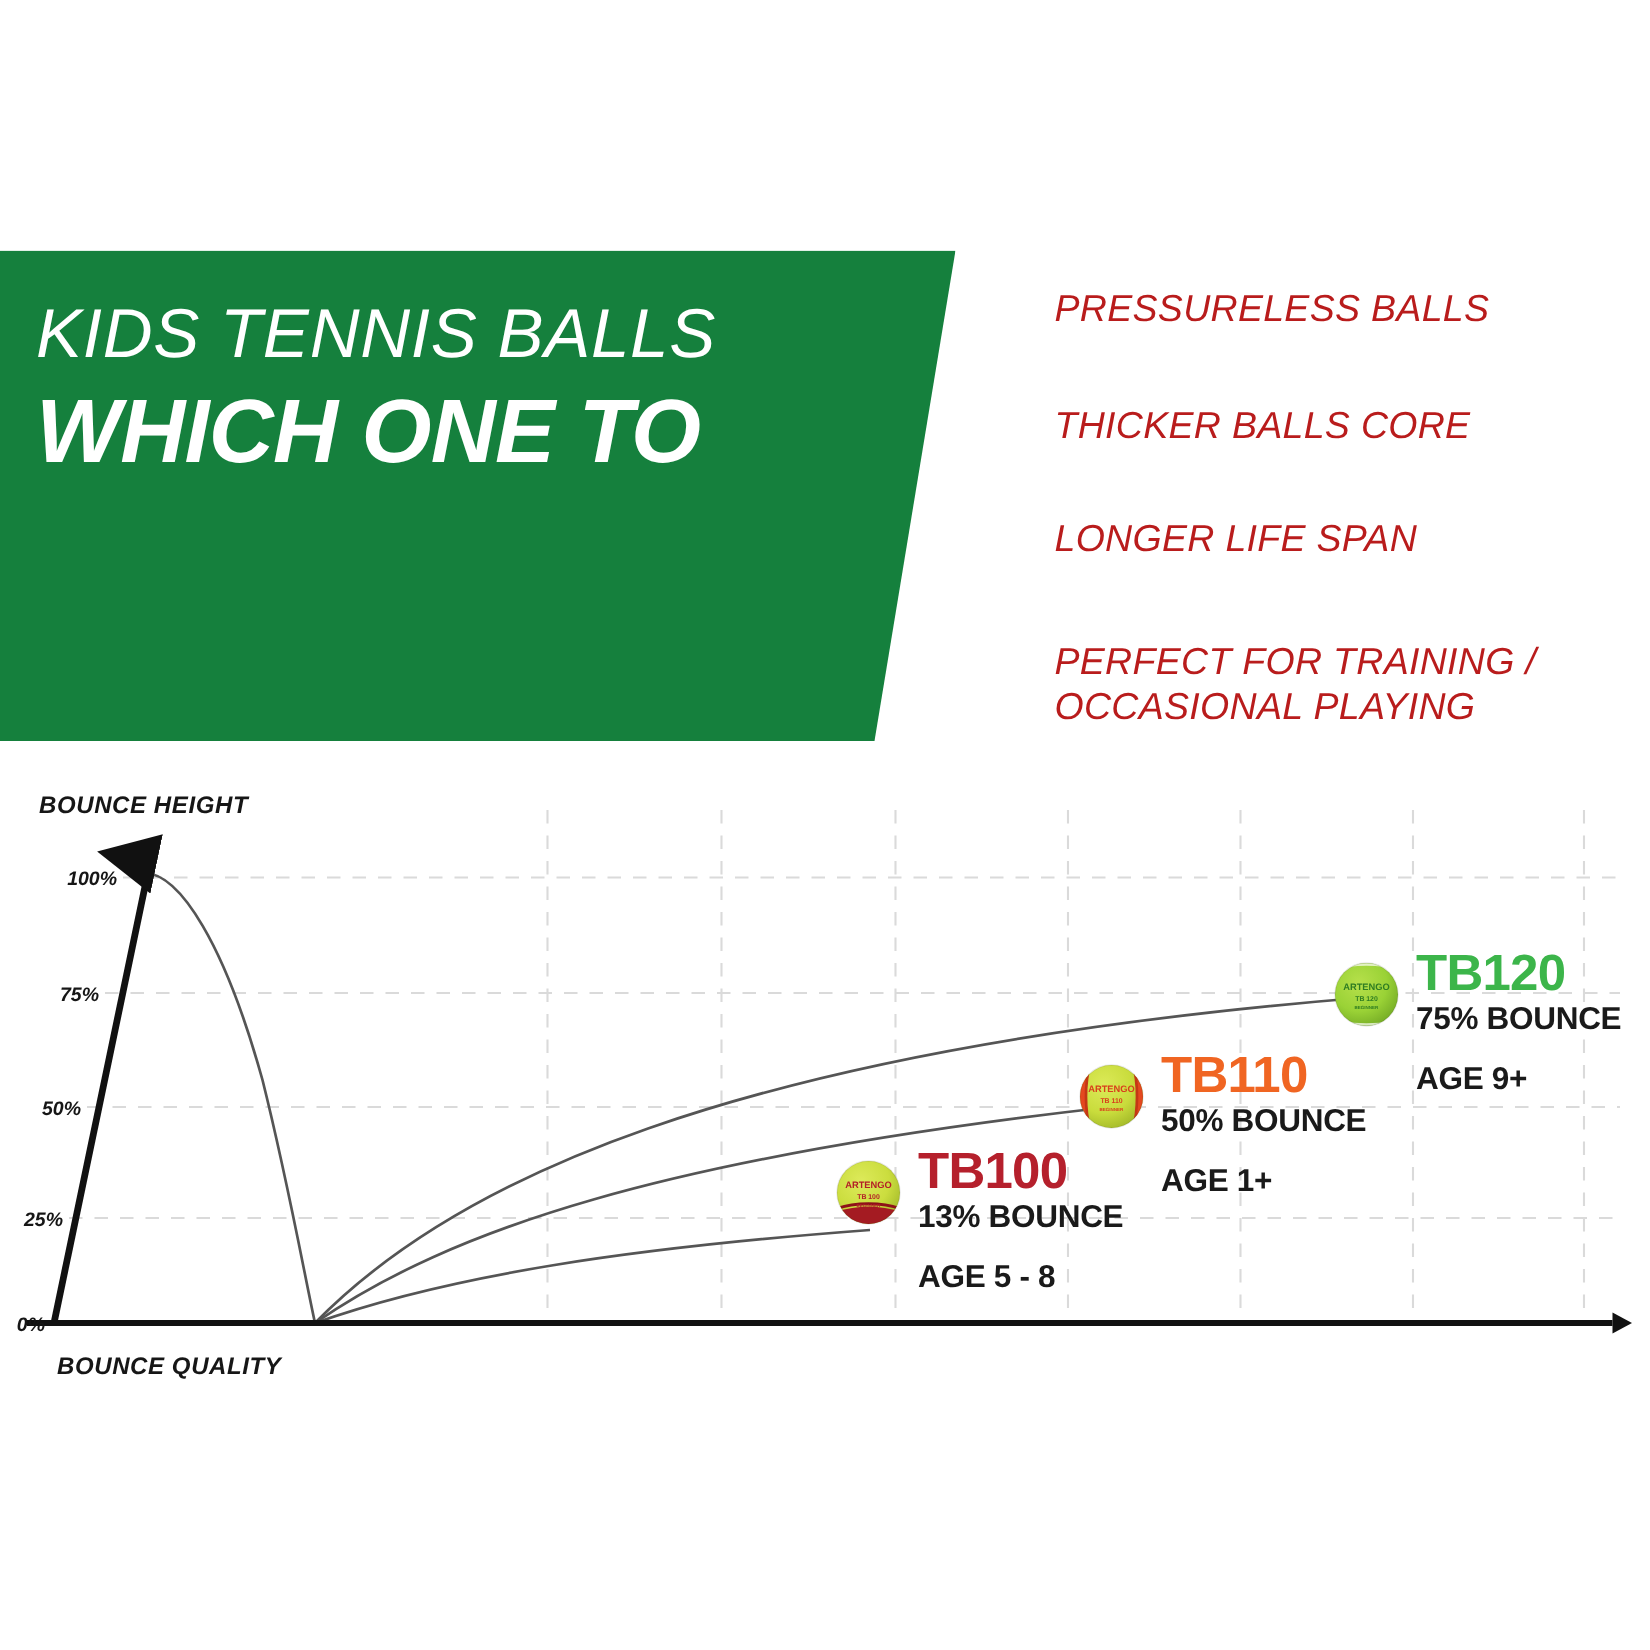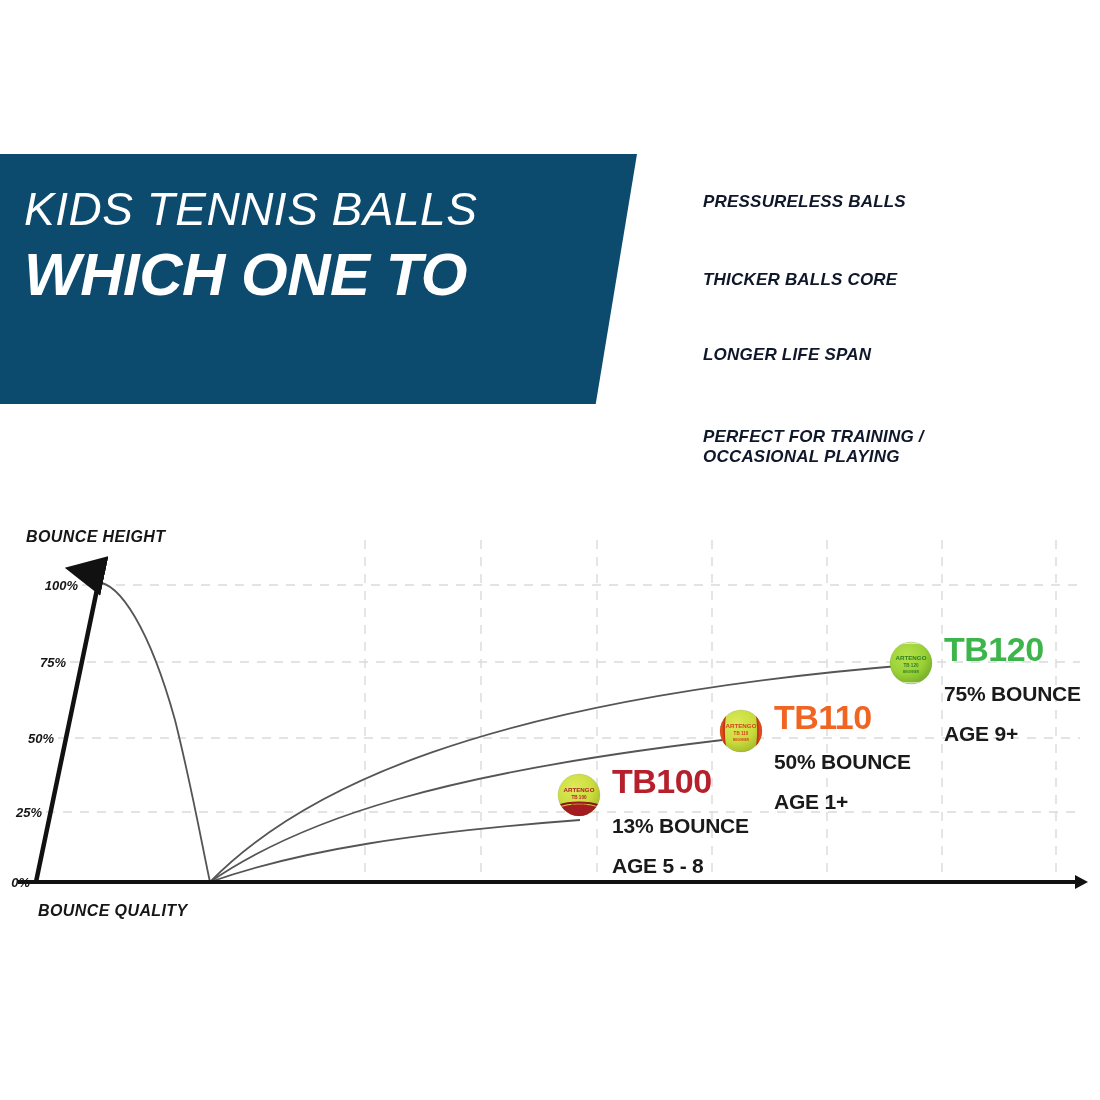--- a/index.html
+++ b/index.html
@@ -7,41 +7,41 @@
     width:1100px;height:1100px;
     background:#ffffff;
     font-family:"Liberation Sans", sans-serif;
     overflow:hidden;
     position:relative;
   }
   #root{position:absolute;inset:0;}
 
   
   .title-block{
-    position:absolute;left:0;top:154px;width:640px;height:250px;
-    background:#0c4a6e;
+    position:absolute;left:0;top:167px;width:640px;height:327px;
+    background:#15803d;
     clip-path:polygon(0 0, 637px 0, 583px 327px, 0 327px);
     box-sizing:border-box;
     padding:32px 0 0 24px;
   }
   .title-line1{
     font-size:46px;font-style:italic;font-weight:400;color:#ffffff;
     letter-spacing:.5px;line-height:1.02;white-space:nowrap;
   }
   .title-line2,.title-line3{
     font-size:60px;font-style:italic;font-weight:bold;color:#ffffff;
     letter-spacing:-.5px;line-height:1.12;white-space:nowrap;
   }
   .title-line2{margin-top:8px;}
   .title-line3{margin-top:2px;}
 
   
   .features{position:absolute;left:703px;top:192px;width:390px;}
   .feature{
-    font-size:17px;font-style:italic;font-weight:bold;color:#0f172a;
+    font-size:25px;font-style:italic;font-weight:normal;color:#b91c1c;
     letter-spacing:.2px;line-height:1.18;
   }
   .f0{position:absolute;top:0;left:0;}
   .f1{position:absolute;top:78px;left:0;}
   .f2{position:absolute;top:153px;left:0;}
   .f3{position:absolute;top:235px;left:0;}
   .f3 .l2{display:block;}
 
   
   .chart{position:absolute;left:0;top:520px;width:1100px;height:420px;}
@@ -60,21 +60,21 @@
   .callout .ball{position:absolute;left:0;top:0;width:46px;height:46px;}
   .callout .txt{position:absolute;left:56px;top:-8px;}
   .model{
     font-size:34px;font-weight:bold;line-height:1;letter-spacing:-.5px;
     font-family:"Liberation Sans", sans-serif;
   }
   .bounce,.age{
     font-size:21px;font-weight:bold;color:#1a1a1a;line-height:1.12;
     letter-spacing:-.2px;white-space:nowrap;
   }
-  .bounce{margin-top:16px;}
+  .bounce{margin-top:2px;}
   .age{margin-top:16px;}
 
   .c-tb100{left:556px;top:772px;}
   .c-tb110{left:718px;top:708px;}
   .c-tb120{left:888px;top:640px;}
 </style>
 </head>
 <body>
 
 <div id="root">

